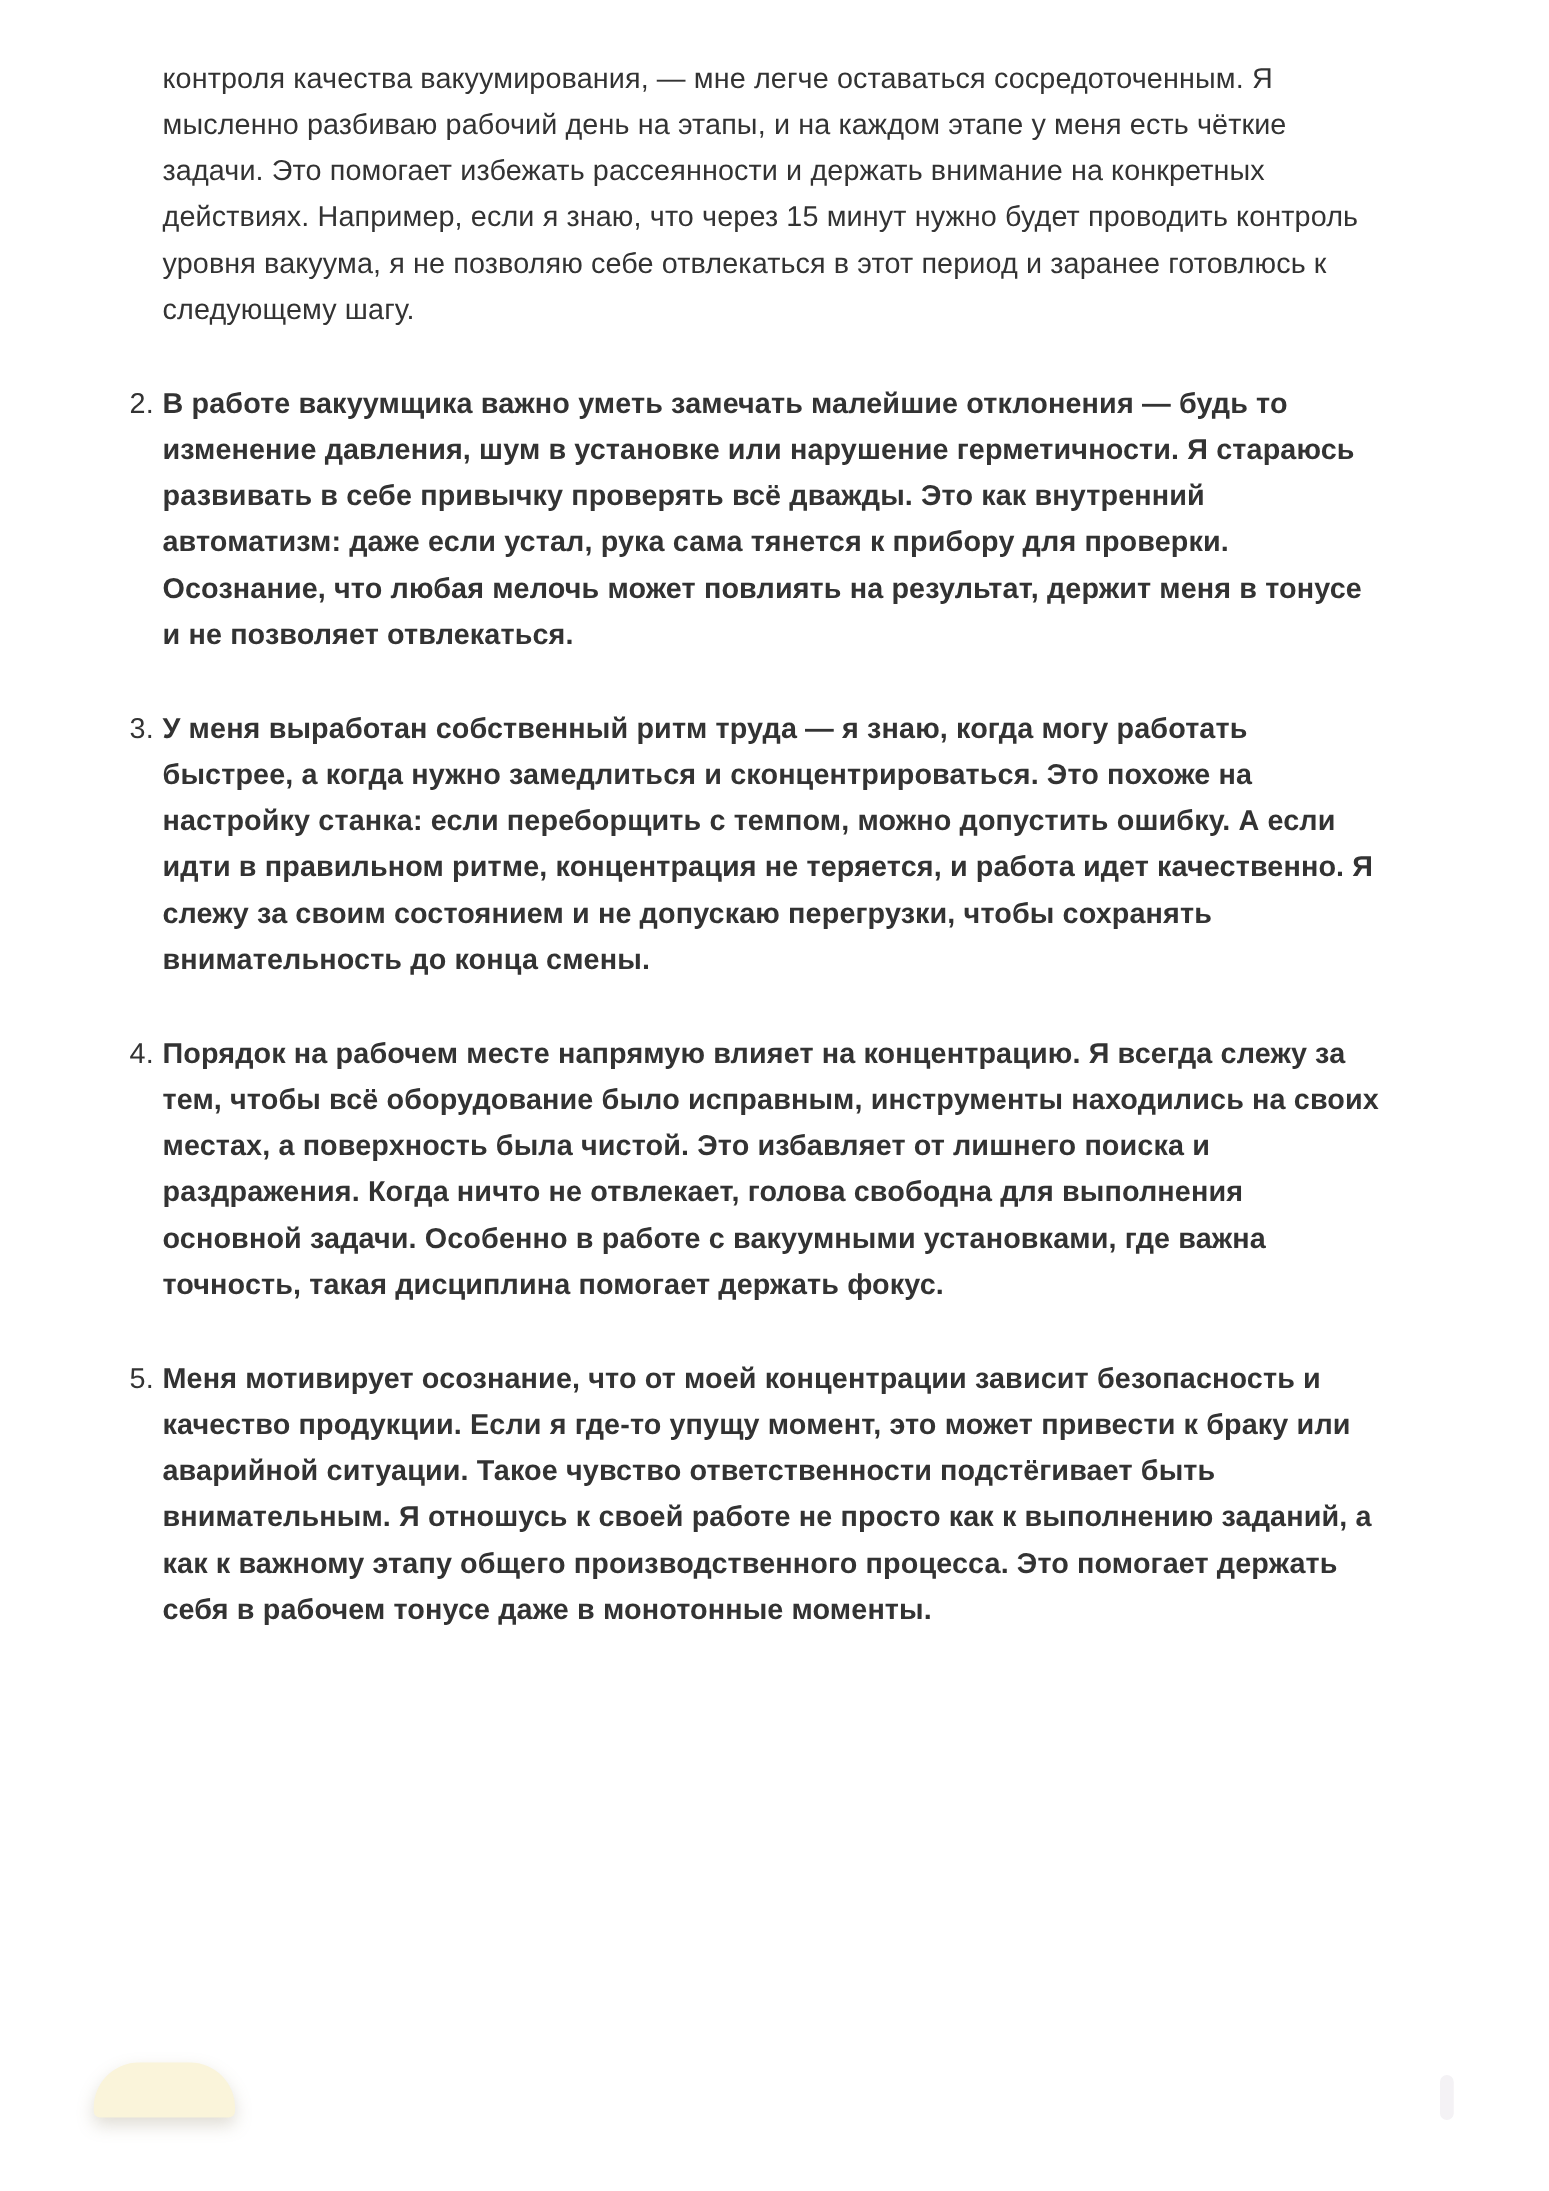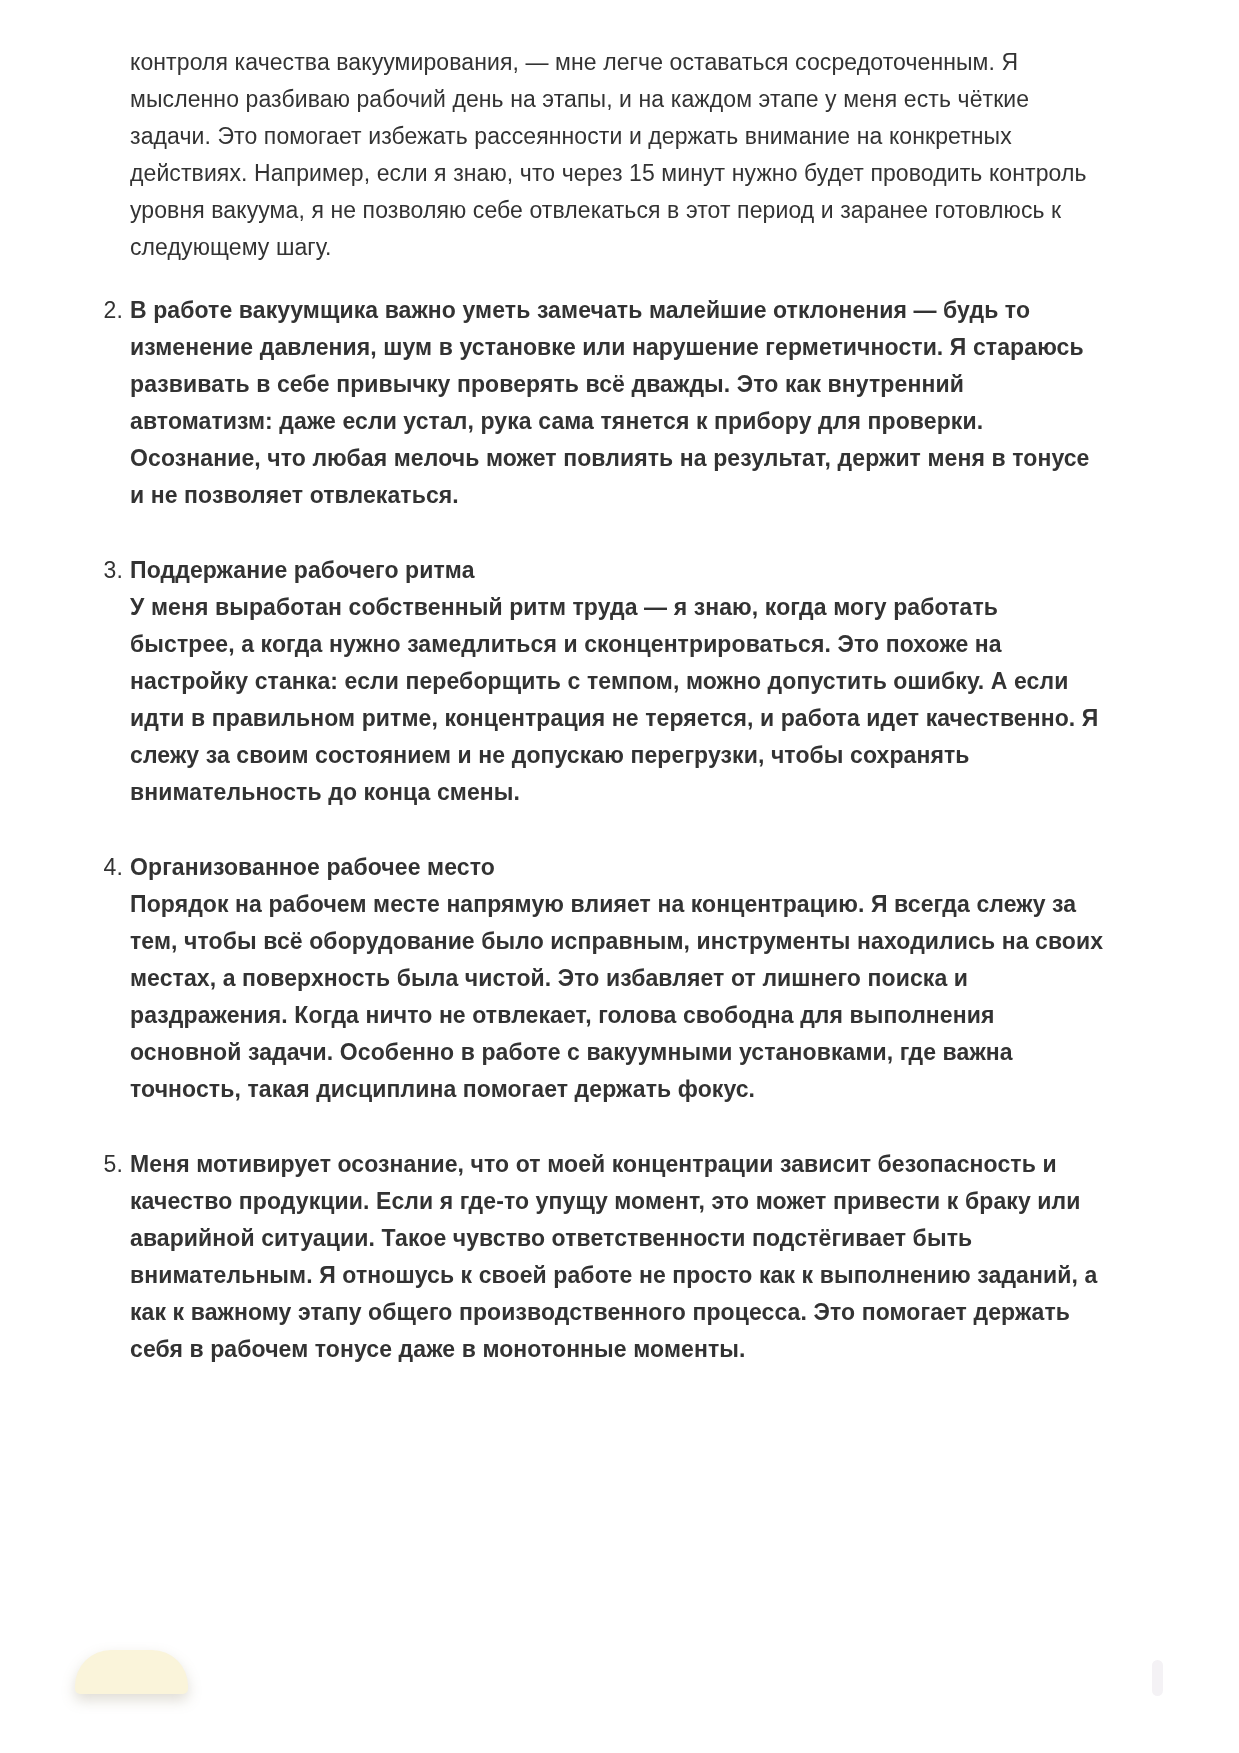--- a/index.html
+++ b/index.html
@@ -18,21 +18,21 @@
   .content {
     position: absolute;
     left: 130px;
     top: 44px;
     width: 978px;
     font-size: 23px;
     line-height: 37px;
     letter-spacing: 0.1px;
   }
   .para {
-    margin: 0 0 26px 0;
+    margin: 0 0 38px 0;
   }
   .item {
     position: relative;
     margin: 0 0 38px 0;
   }
   .item:last-child {
     margin-bottom: 0;
   }
   .item-number {
     position: absolute;
@@ -74,27 +74,25 @@
 
   <p class="para">контроля качества вакуумирования, — мне легче оставаться сосредоточенным. Я мысленно разбиваю рабочий день на этапы, и на каждом этапе у меня есть чёткие задачи. Это помогает избежать рассеянности и держать внимание на конкретных действиях. Например, если я знаю, что через 15 минут нужно будет проводить контроль уровня вакуума, я не позволяю себе отвлекаться в этот период и заранее готовлюсь к следующему шагу.</p>
 
   <div class="item">
     <span class="item-number">2.</span>
     <div class="item-body">В работе вакуумщика важно уметь замечать малейшие отклонения — будь то изменение давления, шум в установке или нарушение герметичности. Я стараюсь развивать в себе привычку проверять всё дважды. Это как внутренний автоматизм: даже если устал, рука сама тянется к прибору для проверки. Осознание, что любая мелочь может повлиять на результат, держит меня в тонусе и не позволяет отвлекаться.</div>
   </div>
 
   <div class="item">
     <span class="item-number">3.</span>
-    <div class="item-title">Поддержание рабочего ритма</div>
     <div class="item-body">У меня выработан собственный ритм труда — я знаю, когда могу работать быстрее, а когда нужно замедлиться и сконцентрироваться. Это похоже на настройку станка: если переборщить с темпом, можно допустить ошибку. А если идти в правильном ритме, концентрация не теряется, и работа идет качественно. Я слежу за своим состоянием и не допускаю перегрузки, чтобы сохранять внимательность до конца смены.</div>
   </div>
 
   <div class="item">
     <span class="item-number">4.</span>
-    <div class="item-title">Организованное рабочее место</div>
     <div class="item-body">Порядок на рабочем месте напрямую влияет на концентрацию. Я всегда слежу за тем, чтобы всё оборудование было исправным, инструменты находились на своих местах, а поверхность была чистой. Это избавляет от лишнего поиска и раздражения. Когда ничто не отвлекает, голова свободна для выполнения основной задачи. Особенно в работе с вакуумными установками, где важна точность, такая дисциплина помогает держать фокус.</div>
   </div>
 
   <div class="item">
     <span class="item-number">5.</span>
     <div class="item-body">Меня мотивирует осознание, что от моей концентрации зависит безопасность и качество продукции. Если я где-то упущу момент, это может привести к браку или аварийной ситуации. Такое чувство ответственности подстёгивает быть внимательным. Я отношусь к своей работе не просто как к выполнению заданий, а как к важному этапу общего производственного процесса. Это помогает держать себя в рабочем тонусе даже в монотонные моменты.</div>
   </div>
 
 </div>
 

